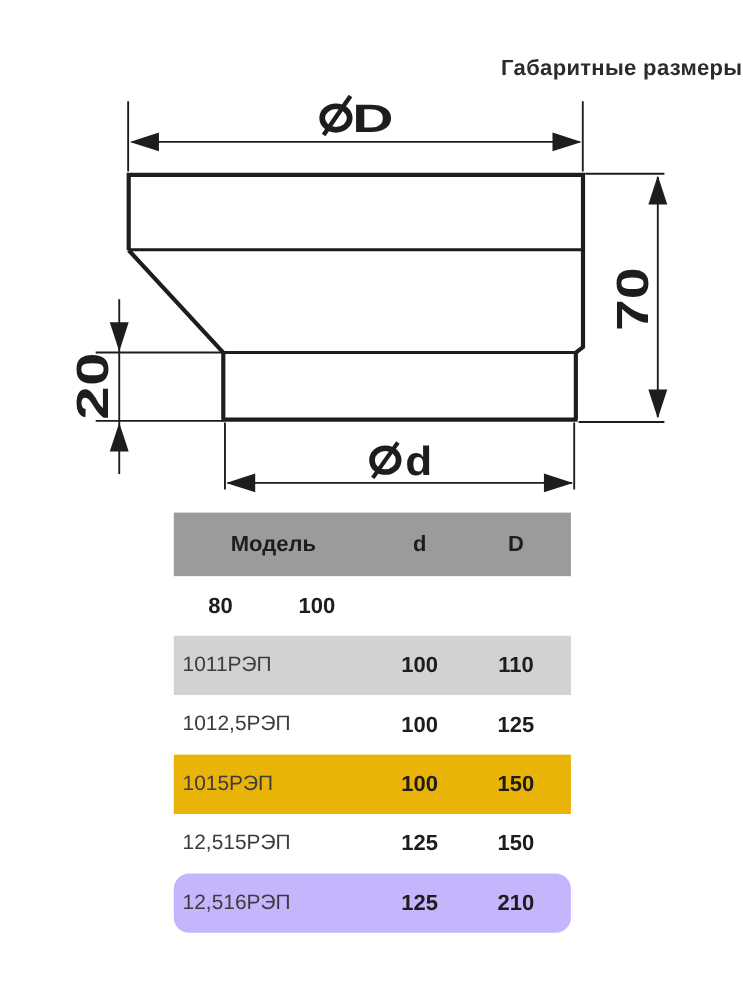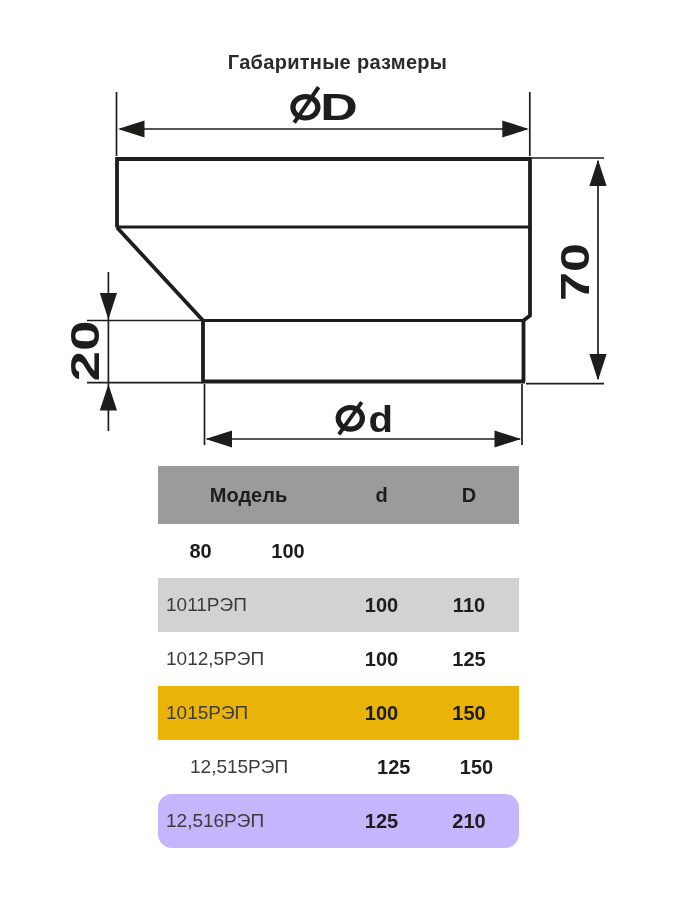--- a/index.html
+++ b/index.html
@@ -2,21 +2,21 @@
 <html><head>
 <meta charset="utf-8">
 <style>
   html,body{margin:0;padding:0;}
   body{width:675px;height:900px;background:#ffffff;font-family:"Liberation Sans",sans-serif;position:relative;overflow:hidden;}
   .abs{position:absolute;}
 </style>
 </head>
 <body>
 
-<div class="abs" style="left:0;top:51px;width:675px;text-align:center;font-size:20px;font-weight:bold;color:#2b2b2b;letter-spacing:0.3px;">Габаритные размеры</div>
+<div class="abs" style="left:0;top:51px;width:675px;text-align:right;font-size:20px;font-weight:bold;color:#2b2b2b;letter-spacing:0.3px;">Габаритные размеры</div>
 
 <svg class="abs" style="left:0;top:0;" width="675" height="460" viewBox="0 0 675 460" fill="none">
 
   <g stroke="#1d1d1b" stroke-width="3.8" fill="none">
     <path d="M117,227.5 L117,159 L530,159 L530,315.5 L523.5,320.5"></path>
   </g>
 
   <g stroke="#1d1d1b" stroke-width="2.8" fill="none">
     <path d="M117,227 L530,227"></path>
   </g>
@@ -130,21 +130,21 @@
     <div style="width:85px;text-align:center;font-weight:bold;color:#1d1d1b;">100</div>
     <div style="width:90px;text-align:center;font-weight:bold;color:#1d1d1b;">125</div>
   </div>
 
   <div style="height:54px;background:#eab308;display:flex;align-items:center;font-size:20px;color:#3c3c3b;">
     <div style="width:181px;padding-left:8px;box-sizing:border-box;font-size:19px;">1015РЭП</div>
     <div style="width:85px;text-align:center;font-weight:bold;color:#1d1d1b;">100</div>
     <div style="width:90px;text-align:center;font-weight:bold;color:#1d1d1b;">150</div>
   </div>
 
-  <div style="height:54px;background:#ffffff;display:flex;align-items:center;font-size:20px;color:#3c3c3b;margin-left:24px;">
+  <div style="height:54px;background:#ffffff;display:flex;align-items:center;font-size:20px;color:#3c3c3b;">
     <div style="width:181px;padding-left:8px;box-sizing:border-box;font-size:19px;">12,515РЭП</div>
     <div style="width:85px;text-align:center;font-weight:bold;color:#1d1d1b;">125</div>
     <div style="width:90px;text-align:center;font-weight:bold;color:#1d1d1b;">150</div>
   </div>
 
   <div style="height:54px;background:#c4b5fd;display:flex;align-items:center;font-size:20px;color:#3c3c3b;border-radius:14px;">
     <div style="width:181px;padding-left:8px;box-sizing:border-box;font-size:19px;">12,516РЭП</div>
     <div style="width:85px;text-align:center;font-weight:bold;color:#1d1d1b;">125</div>
     <div style="width:90px;text-align:center;font-weight:bold;color:#1d1d1b;">210</div>
   </div>

